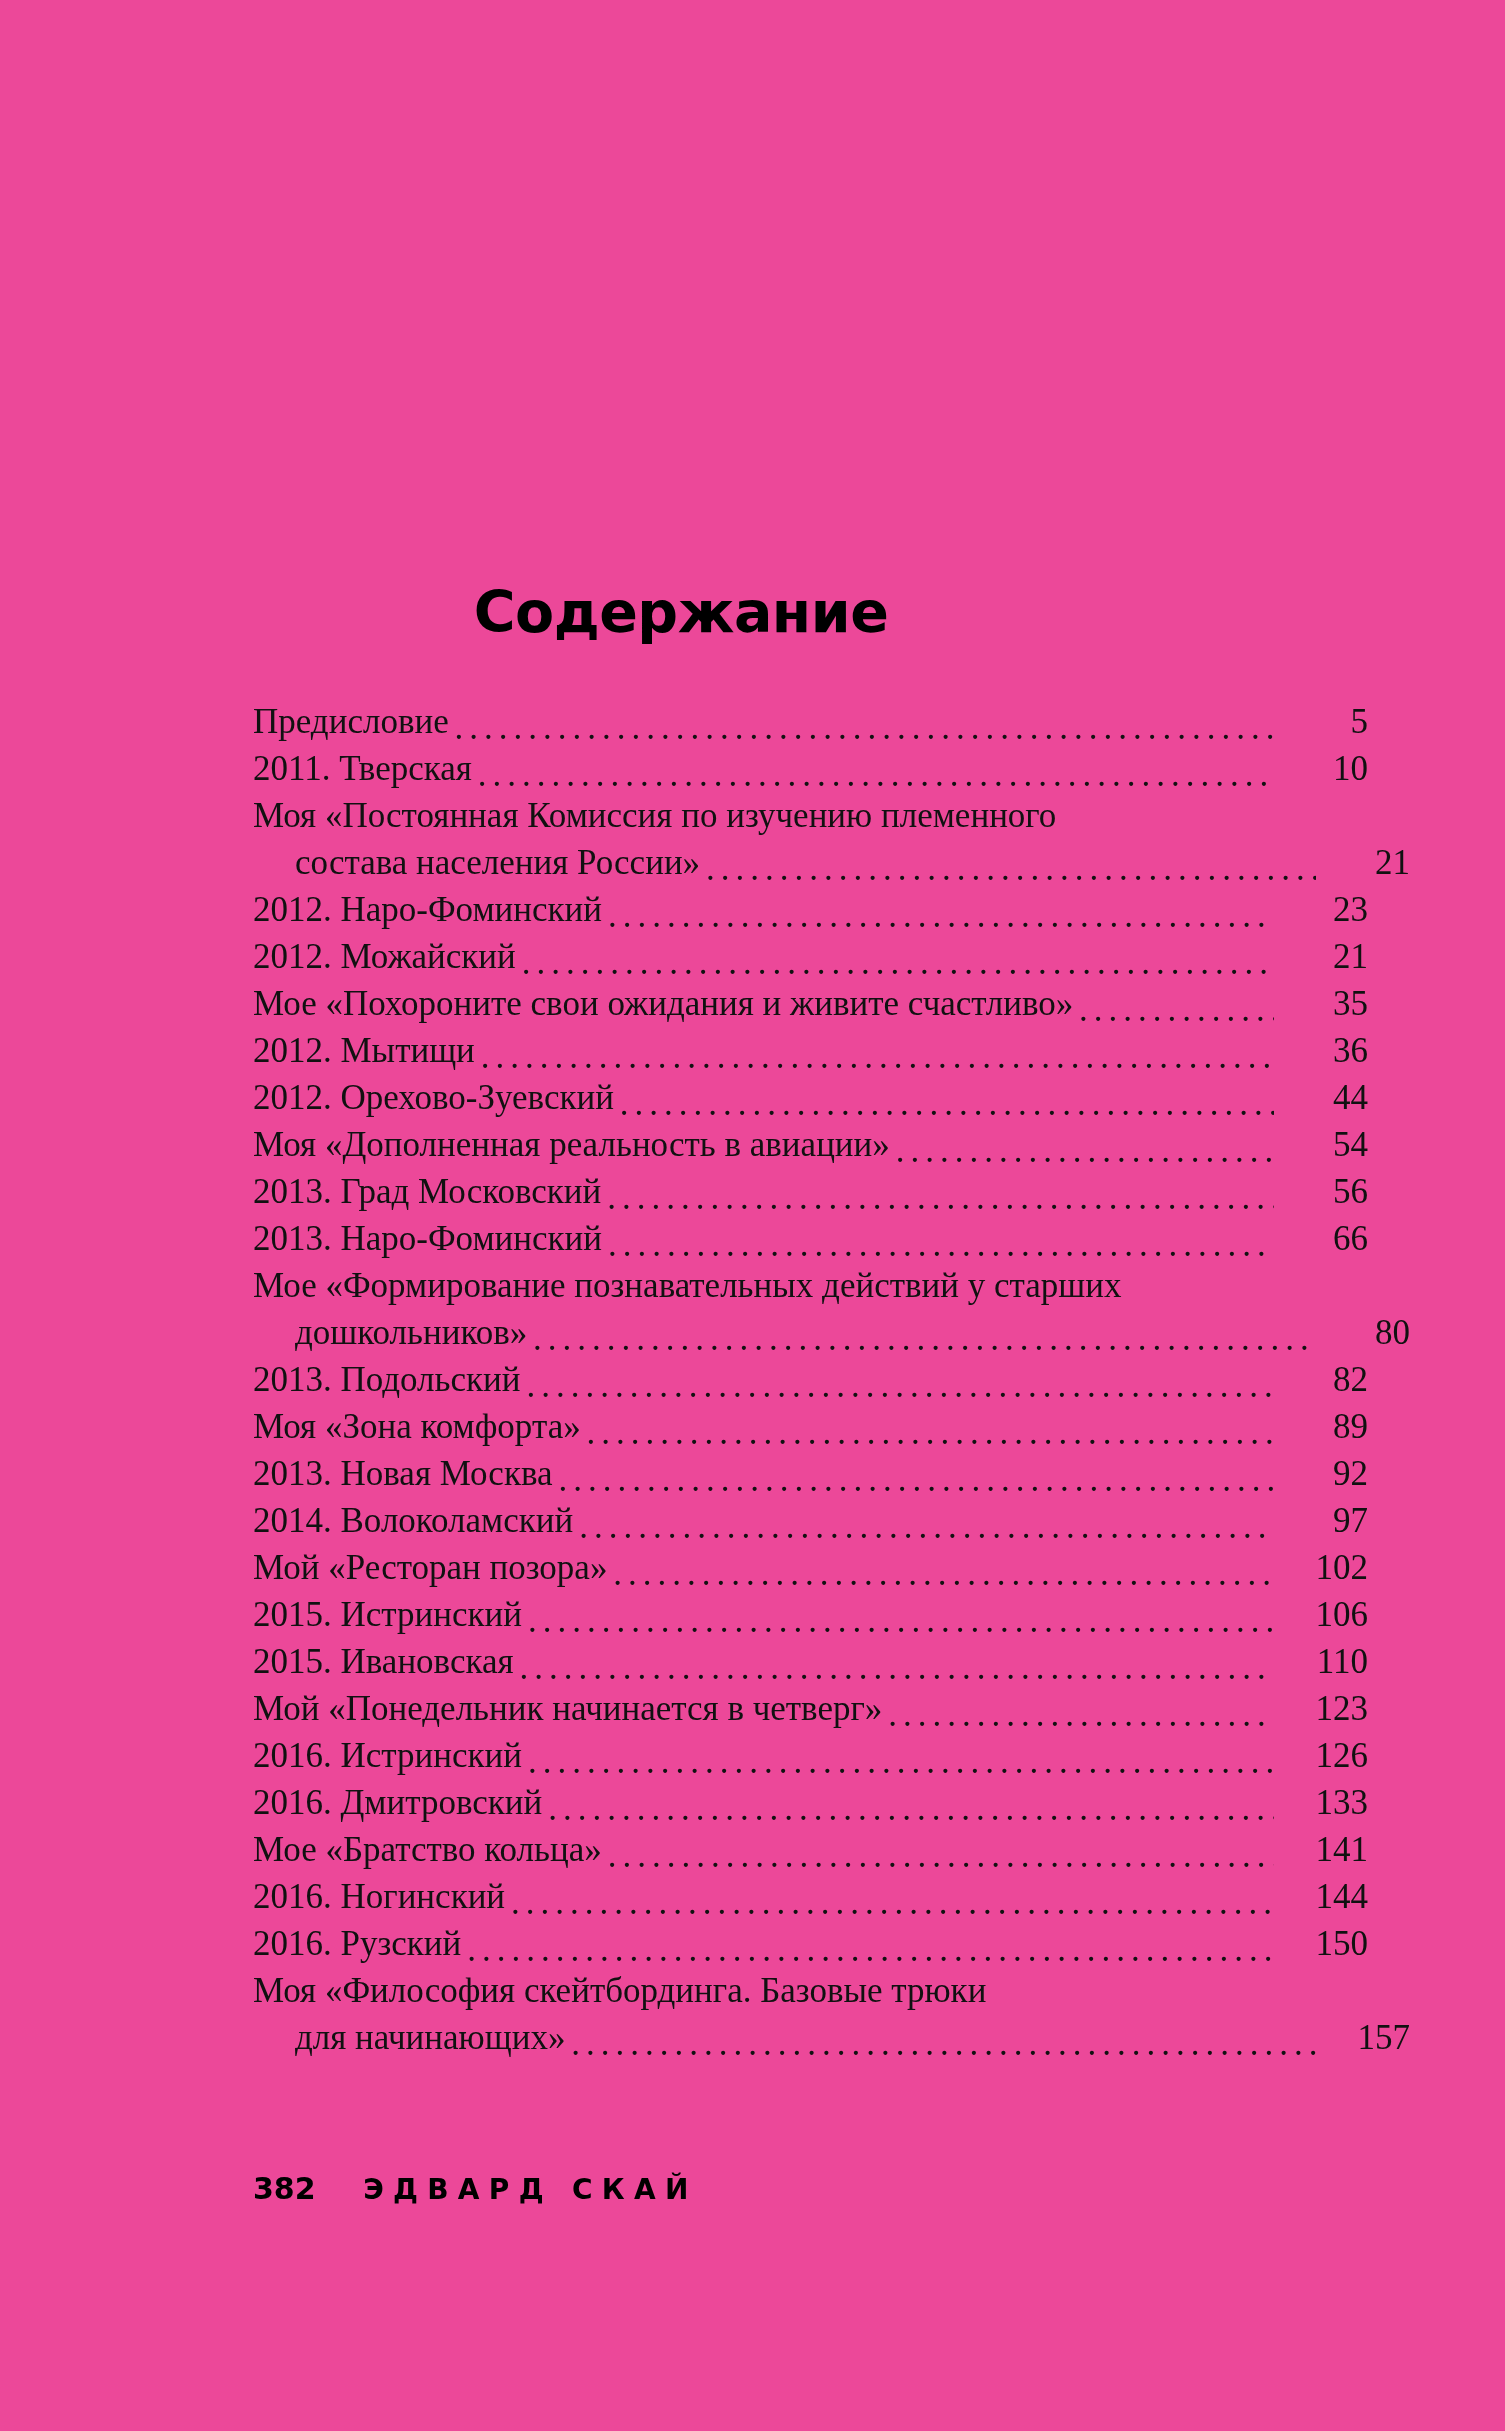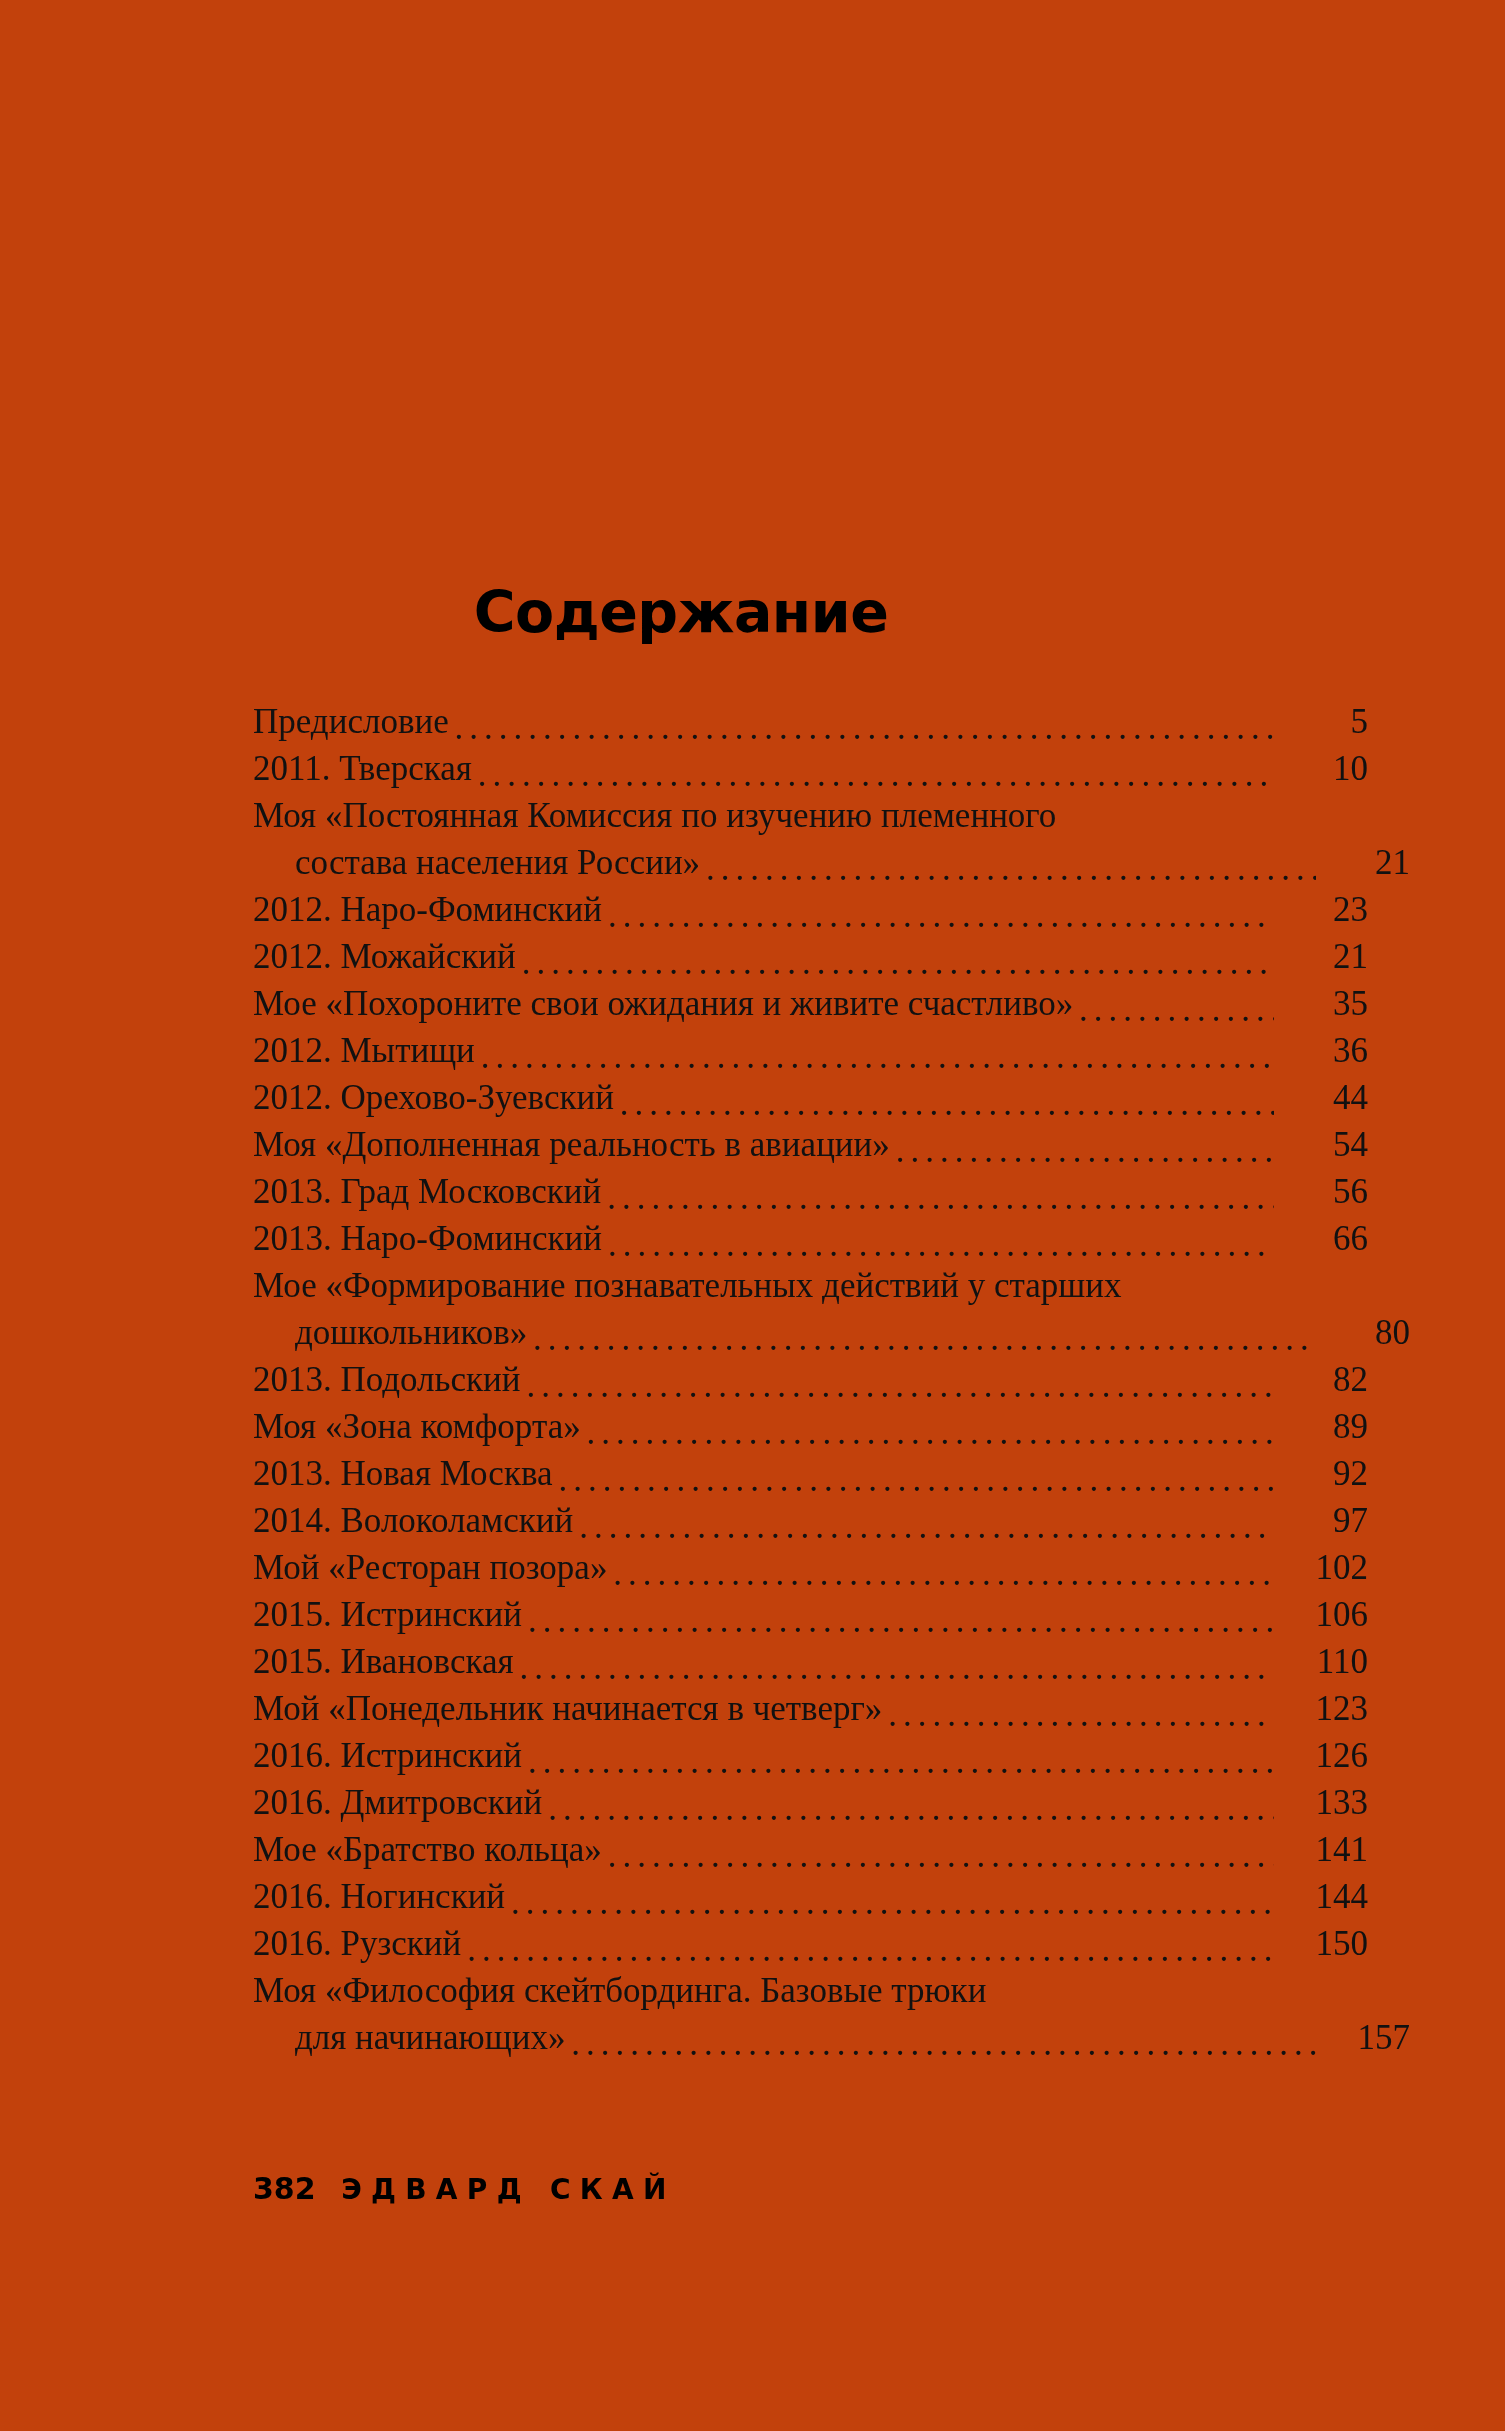--- a/index.html
+++ b/index.html
@@ -14,21 +14,21 @@
     font-family: "Liberation Serif", "DejaVu Serif", serif;
     color: #111111;
     overflow: hidden;
   }
 
   .page {
     position: absolute;
     left: 0; top: 0;
     width: 1506px;
     height: 2432px;
-    background: #c2410c;
+    background: #ec4899;
   }
 
   
   .toc-title {
     position: absolute;
     left: 0;
     top: 584px;
     width: 1362px;
     text-align: center;
     font-family: "DejaVu Sans", "Liberation Sans", sans-serif;
@@ -97,20 +97,21 @@
   }
 
   
   .footer {
     position: absolute;
     left: 253px;
     top: 2143px;
     display: flex;
     align-items: baseline;
     font-family: "DejaVu Sans", "Liberation Sans", sans-serif;
+    gap: 22px;
   }
   .footer-page {
     font-weight: bold;
     font-size: 30px;
     color: #000000;
     letter-spacing: 0px;
   }
   .footer-author {
     font-size: 28px;
     font-weight: bold;

